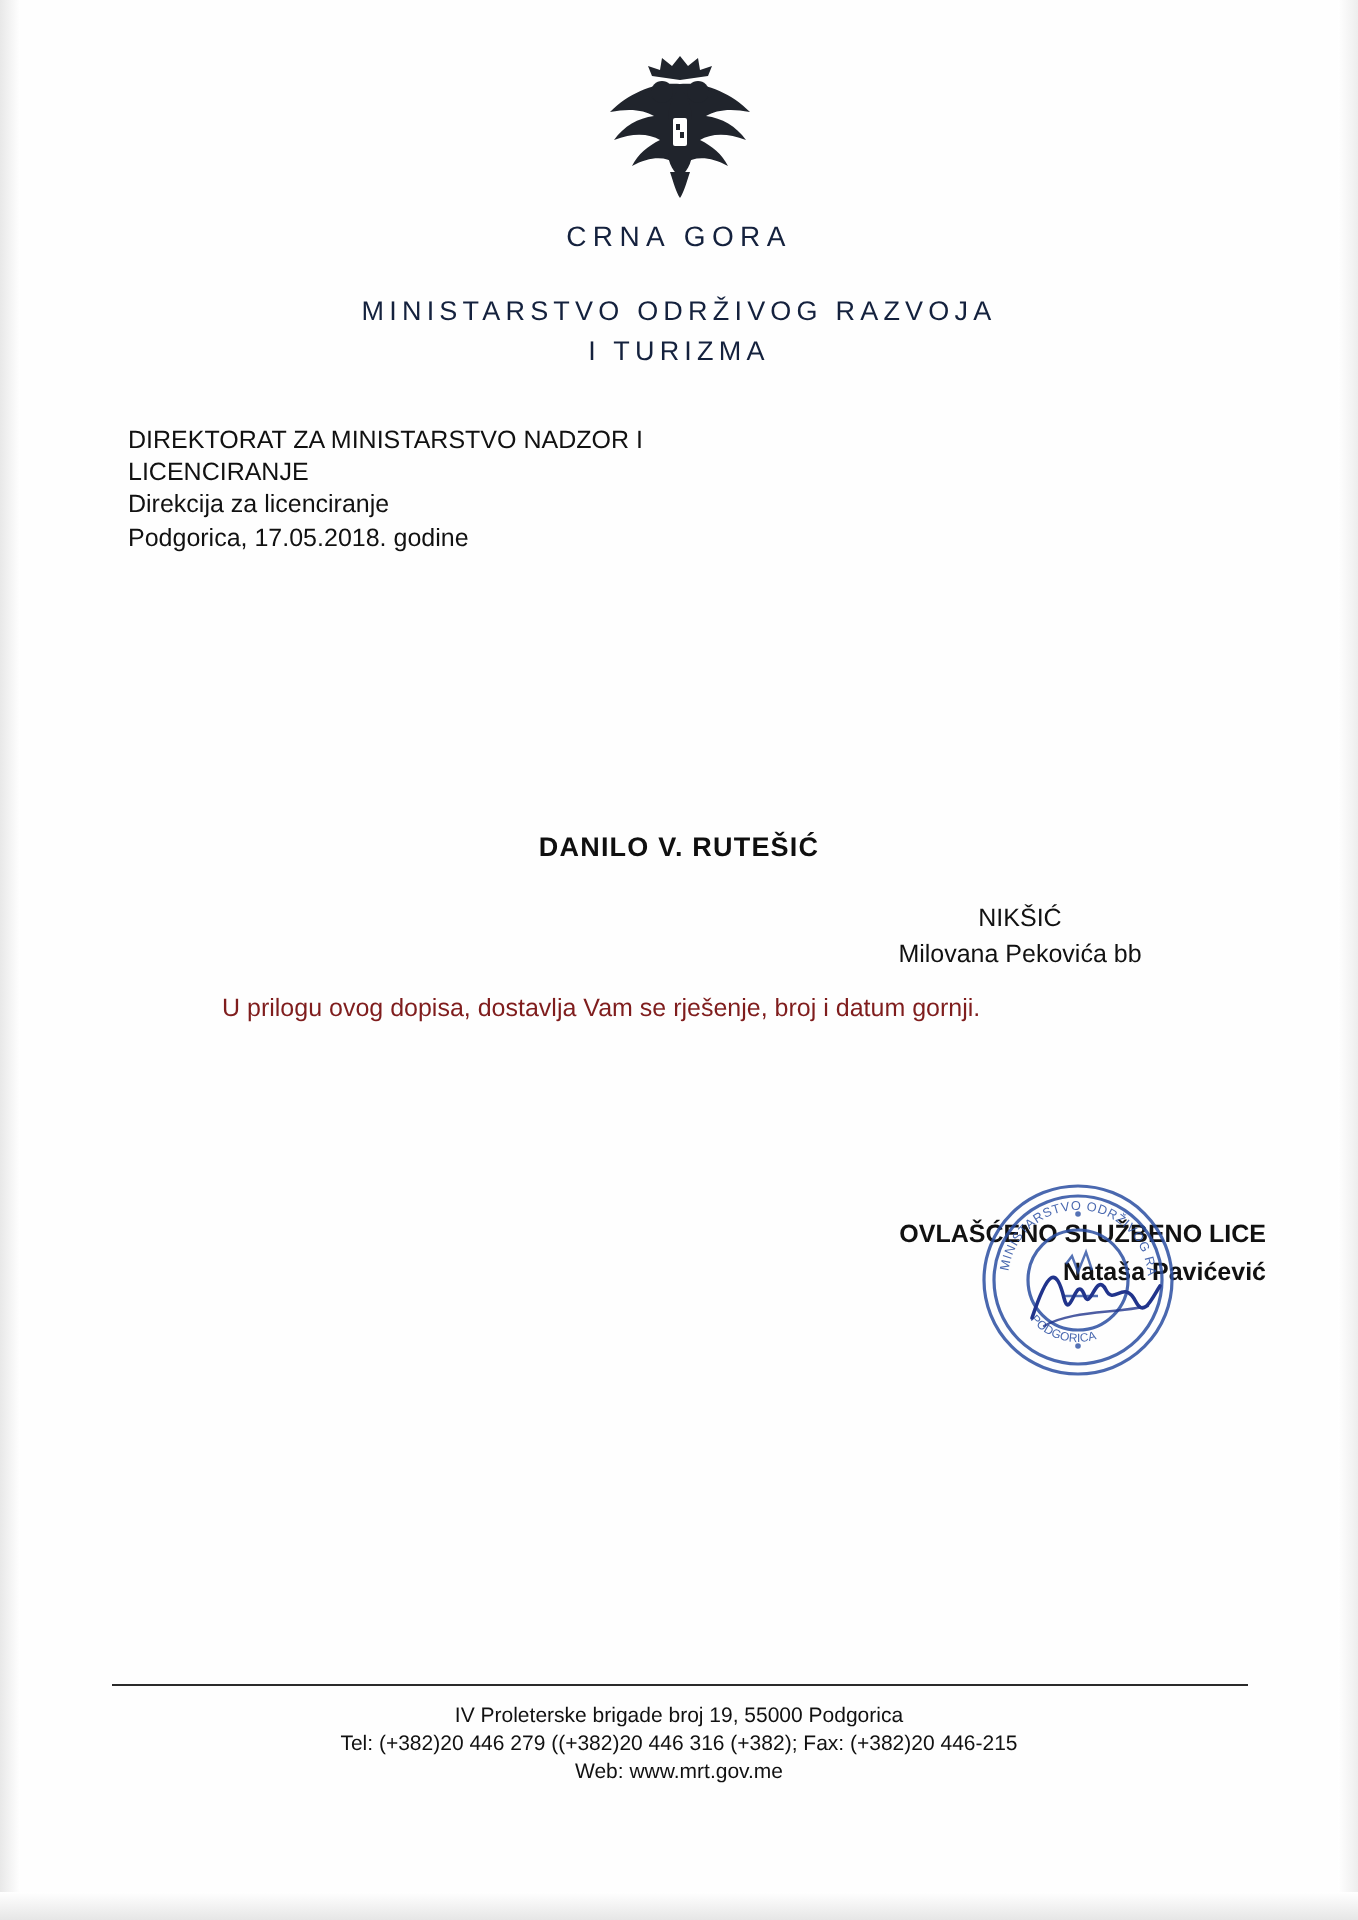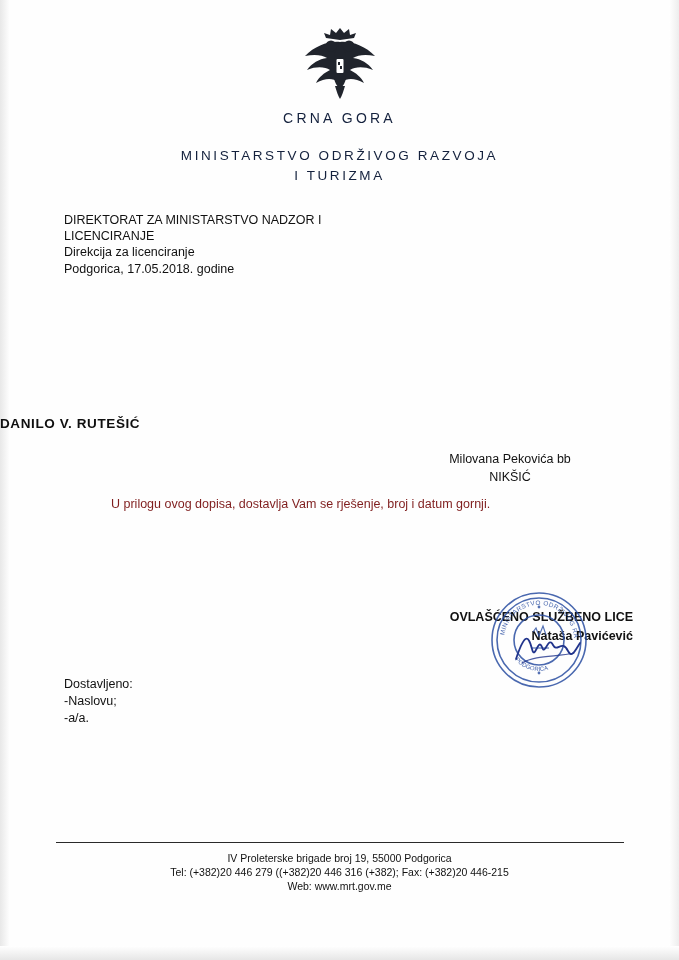--- a/index.html
+++ b/index.html
@@ -88,21 +88,21 @@
     max-width: 300px;
     line-height: 16px;
   }
 
   
   .addressee-name {
     position: absolute;
     top: 416px;
     left: 0;
     width: 679px;
-    text-align: left;
+    text-align: center;
     font-size: 13.5px;
     font-weight: 700;
     letter-spacing: 0.6px;
     color: #0f0f0f;
   }
   .addressee-addr {
     position: absolute;
     top: 450px;
     left: 400px;
     width: 220px;
@@ -226,22 +226,22 @@
   </div>
 
   <div class="refblock">
     <div class="dept">DIREKTORAT ZA  MINISTARSTVO NADZOR I LICENCIRANJE</div>
     <div>Direkcija za licenciranje</div>
     <div>Podgorica, 17.05.2018. godine</div>
   </div>
 
   <div class="addressee-name">DANILO V. RUTEŠIĆ</div>
   <div class="addressee-addr">
+    <div>NIKŠIĆ</div>
     <div>Milovana Pekovića bb</div>
-    <div>NIKŠIĆ</div>
   </div>
 
   <div class="body-text">U prilogu ovog dopisa, dostavlja Vam se rješenje, broj i datum gornji.</div>
 
   <div class="sig-block">
     <div>OVLAŠĆENO SLUŽBENO LICE</div>
     <div class="sig-name">Nataša Pavićević</div>
   </div>
 
   <div class="stamp">
@@ -274,25 +274,20 @@
     </svg>
   </div>
 
   <div class="sig-scribble">
     <svg viewBox="0 0 70 42" width="70" height="42" xmlns="http://www.w3.org/2000/svg">
       <path d="M4 34 C12 10 16 8 20 24 C23 36 26 12 30 22 C33 32 36 10 41 20 C45 28 50 14 56 26 C60 34 64 24 68 18" stroke="#21348c" stroke-width="1.8" fill="none" stroke-linecap="round"></path>
       <path d="M10 38 C24 30 44 32 62 28" stroke="#21348c" stroke-width="1.2" fill="none" stroke-linecap="round" opacity="0.8"></path>
     </svg>
   </div>
 
-  <div class="dist">
-    <div>Dostavljeno:</div>
-    <div>-Naslovu;</div>
-    <div>-a/a.</div>
-  </div>
 
   <div class="footer-rule"></div>
   <div class="footer">
     <div>IV Proleterske brigade broj 19, 55000 Podgorica</div>
     <div>Tel:  (+382)20 446 279 ((+382)20 446 316 (+382); Fax: (+382)20 446-215</div>
     <div>Web: www.mrt.gov.me</div>
   </div>
 
 </div>
 

